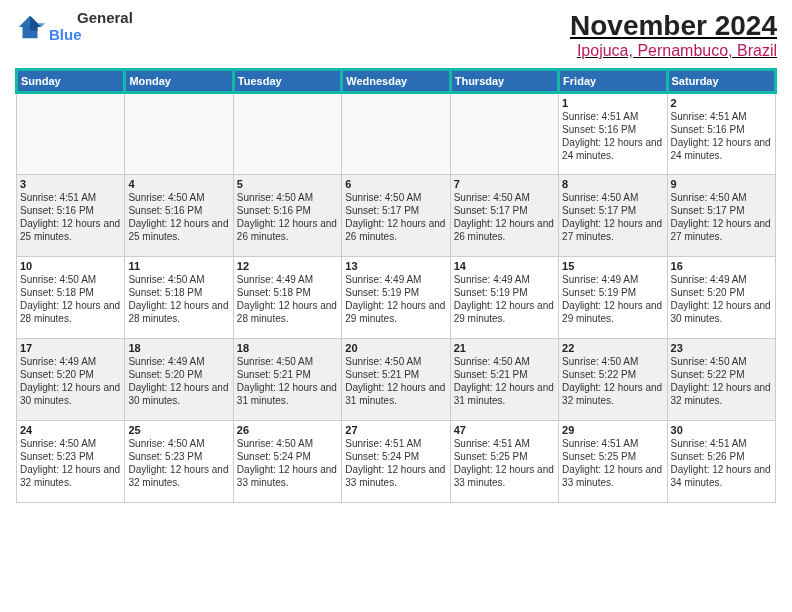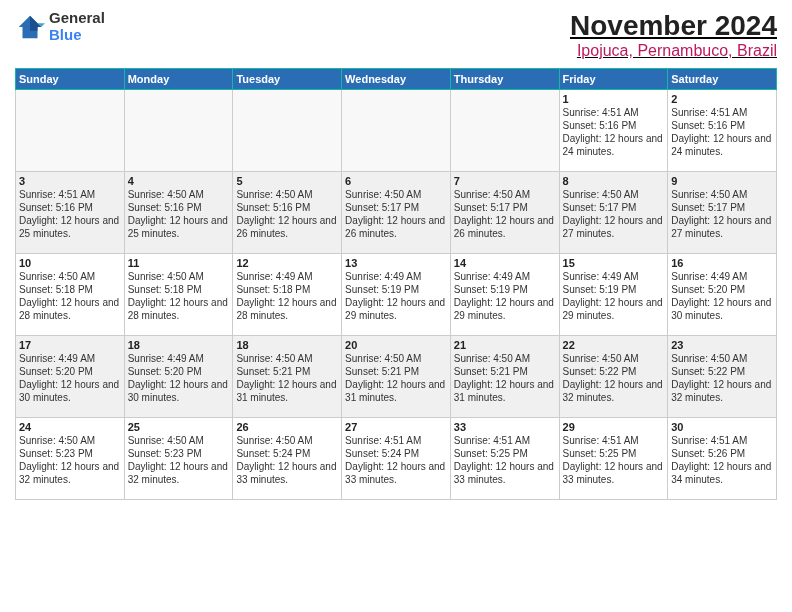--- a/index.html
+++ b/index.html
@@ -28,20 +28,21 @@
     }
     .logo-text {
       display: flex;
       flex-direction: column;
       line-height: 1.1;
     }
     .logo-general {
       font-size: 15px;
       font-weight: bold;
       color: #333;
+      margin-left: 28px;
     }
     .logo-blue {
       font-size: 15px;
       font-weight: bold;
       color: #3b82f6;
     }
     .logo-icon {
       width: 30px;
       height: 30px;
     }
@@ -62,21 +63,21 @@
       width: 100%;
       border-collapse: collapse;
       table-layout: fixed;
     }
     thead th {
       background-color: #2a6db5;
       color: #fff;
       font-size: 11px;
       padding: 4px 3px;
       text-align: left;
-      border: 1px solid #14b8a6;
+      border: 3px solid #14b8a6;
     }
     tbody td {
       border: 1px solid #ccc;
       vertical-align: top;
       padding: 3px 3px;
       font-size: 9px;
       color: #333;
       height: 82px;
     }
     tbody tr:nth-child(odd) td {
@@ -306,21 +307,21 @@
 Sunset: 5:24 PM
 Daylight: 12 hours and 33 minutes.</div>
           </td>
           <td>
             <span class="day-num">27</span>
             <div class="day-info" style="white-space: pre-line;">Sunrise: 4:51 AM
 Sunset: 5:24 PM
 Daylight: 12 hours and 33 minutes.</div>
           </td>
           <td>
-            <span class="day-num">33</span>
+            <span class="day-num">47</span>
             <div class="day-info" style="white-space: pre-line;">Sunrise: 4:51 AM
 Sunset: 5:25 PM
 Daylight: 12 hours and 33 minutes.</div>
           </td>
           <td>
             <span class="day-num">29</span>
             <div class="day-info" style="white-space: pre-line;">Sunrise: 4:51 AM
 Sunset: 5:25 PM
 Daylight: 12 hours and 33 minutes.</div>
           </td>

